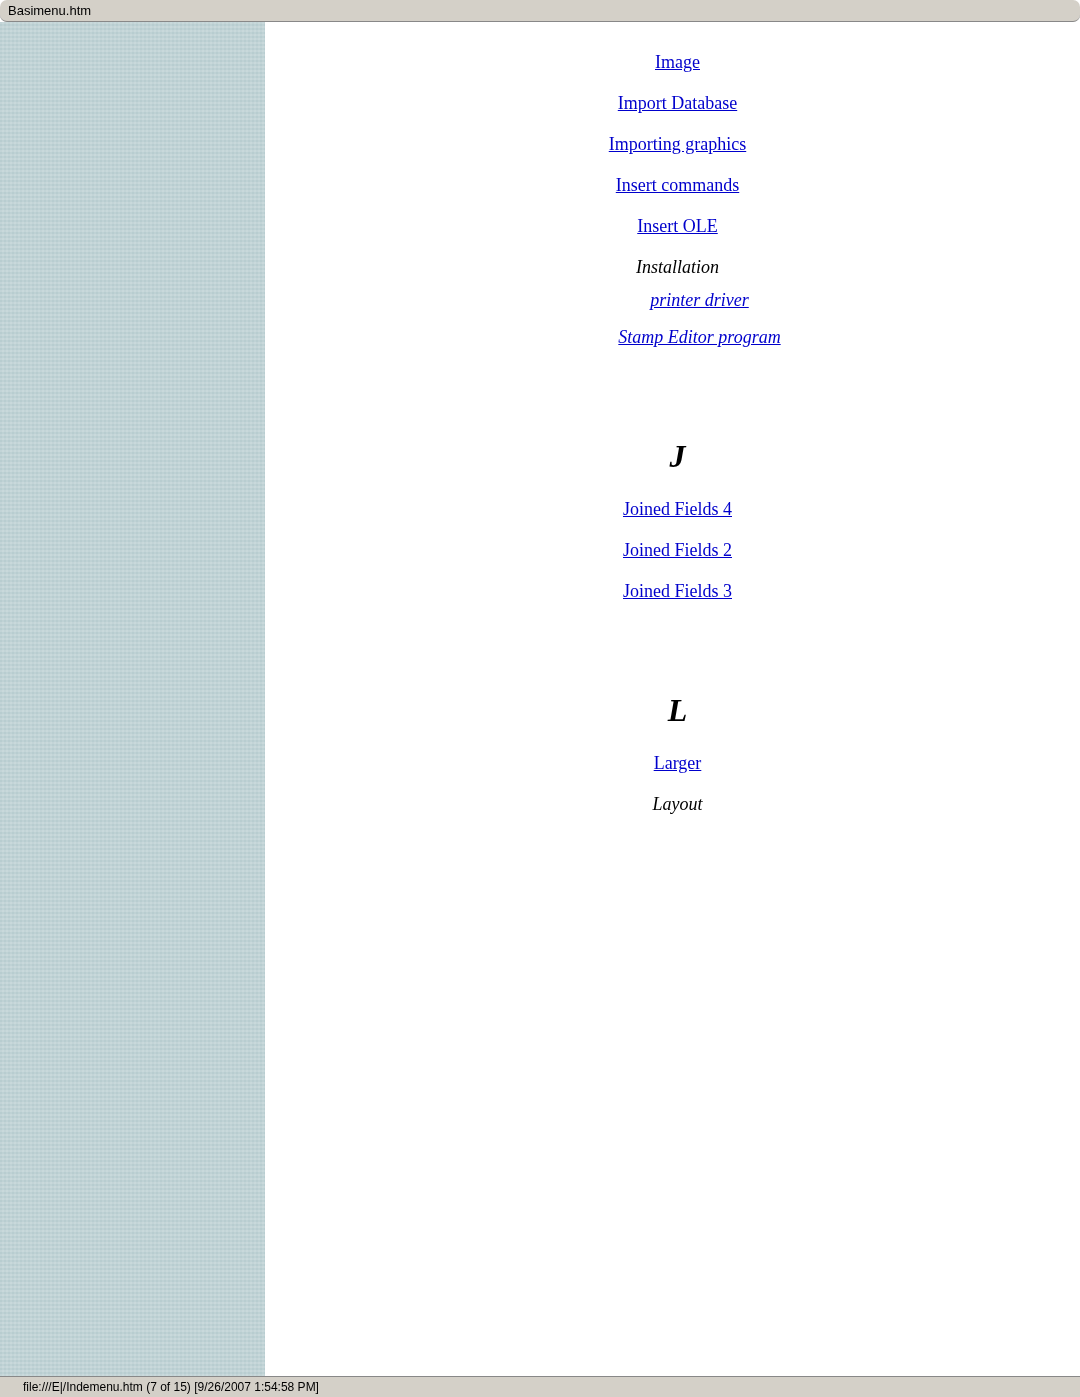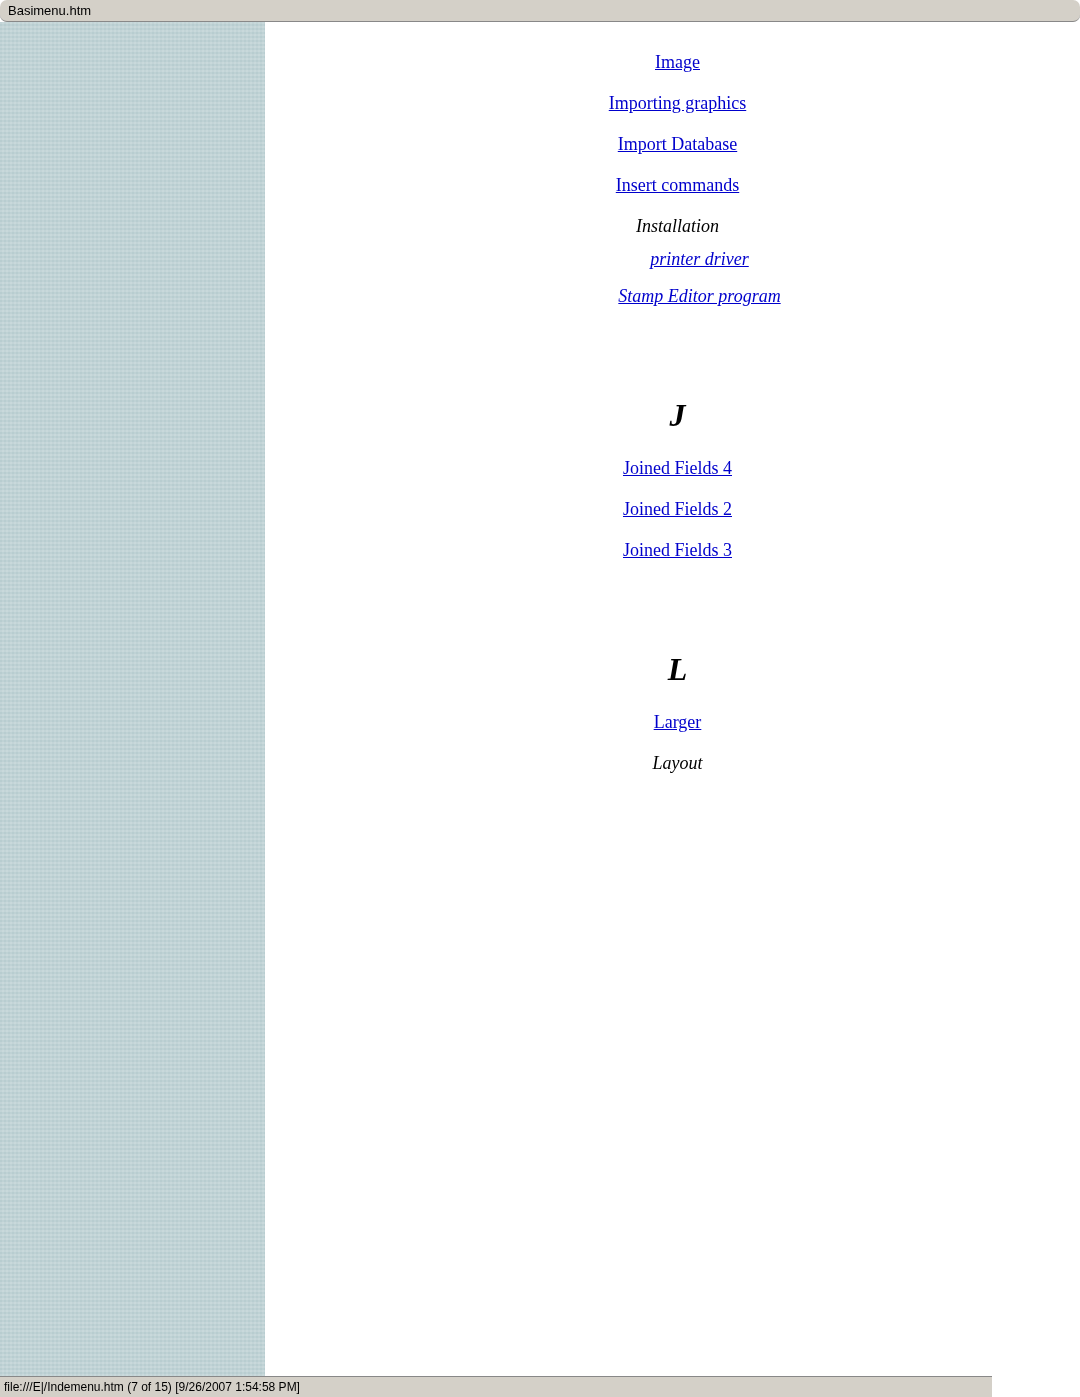--- a/index.html
+++ b/index.html
@@ -112,23 +112,23 @@
     .child-entry a {
       color: #0000cc;
       text-decoration: underline;
       font-size: 18px;
     }
 
     #status-bar {
       position: fixed;
       bottom: 0;
       left: 0;
-      width: 992px;
+      width: 1080px;
       background-color: #d4d0c8;
-      padding: 3px 4px;
+      padding: 3px 23px;
       font-size: 12px;
       font-family: Arial, sans-serif;
       border-top: 1px solid #888;
     }
   </style>
 </head>
 <body>
 
 <div id="title-bar">
   <span>Basimenu.htm</span>
@@ -139,31 +139,34 @@
 
   <div id="content">
 
     <div class="section-group">
 
       <div class="index-entry">
         <a href="#">Image</a>
       </div>
 
       <div class="index-entry">
+        <a href="#">Import Database</a>
+      </div>
+
+      <div class="index-entry">
         <a href="#">Importing graphics</a>
       </div>
 
       <div class="index-entry">
-        <a href="#">Import Database</a>
-      </div>
-
-      <div class="index-entry">
         <a href="#">Insert commands</a>
       </div>
 
+      <div class="index-entry">
+        <a href="#">Insert OLE</a>
+      </div>
 
       <div class="parent-entry">
         <span class="parent-label">Installation</span>
         <div class="child-entries">
           <div class="child-entry">
             <a href="#">printer driver</a>
           </div>
           <div class="child-entry">
             <a href="#">Stamp Editor program</a>
           </div>

